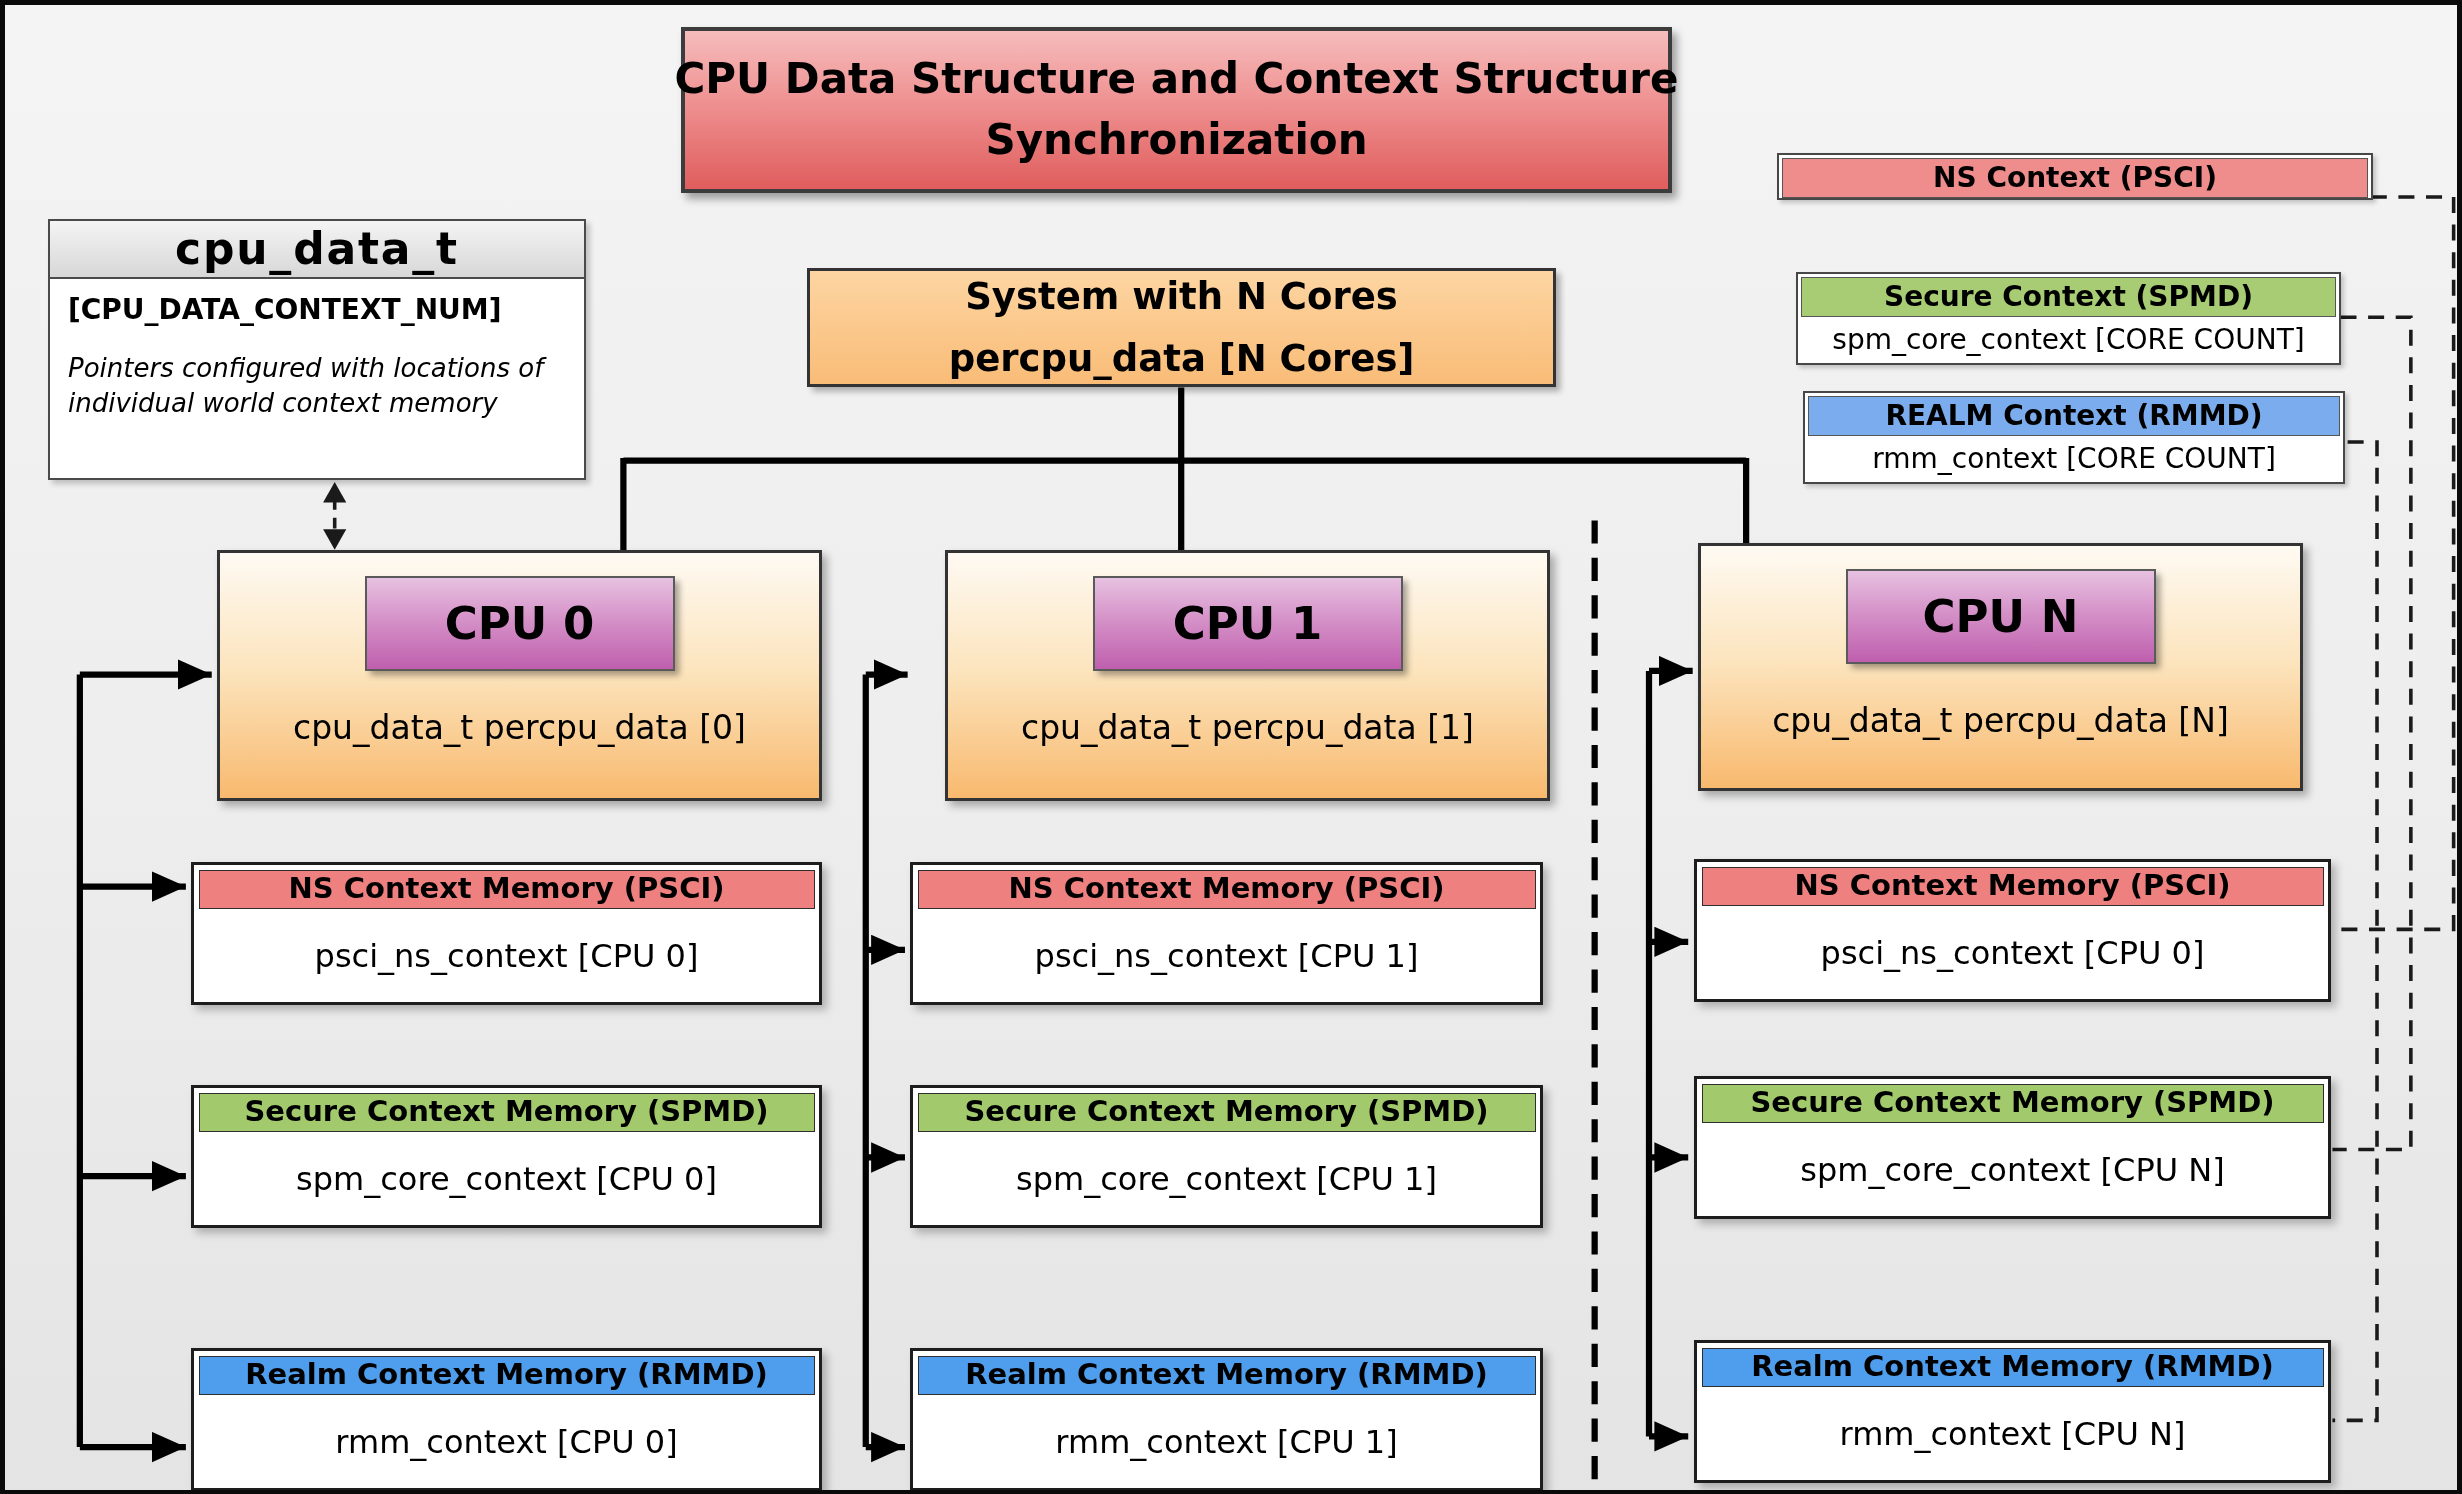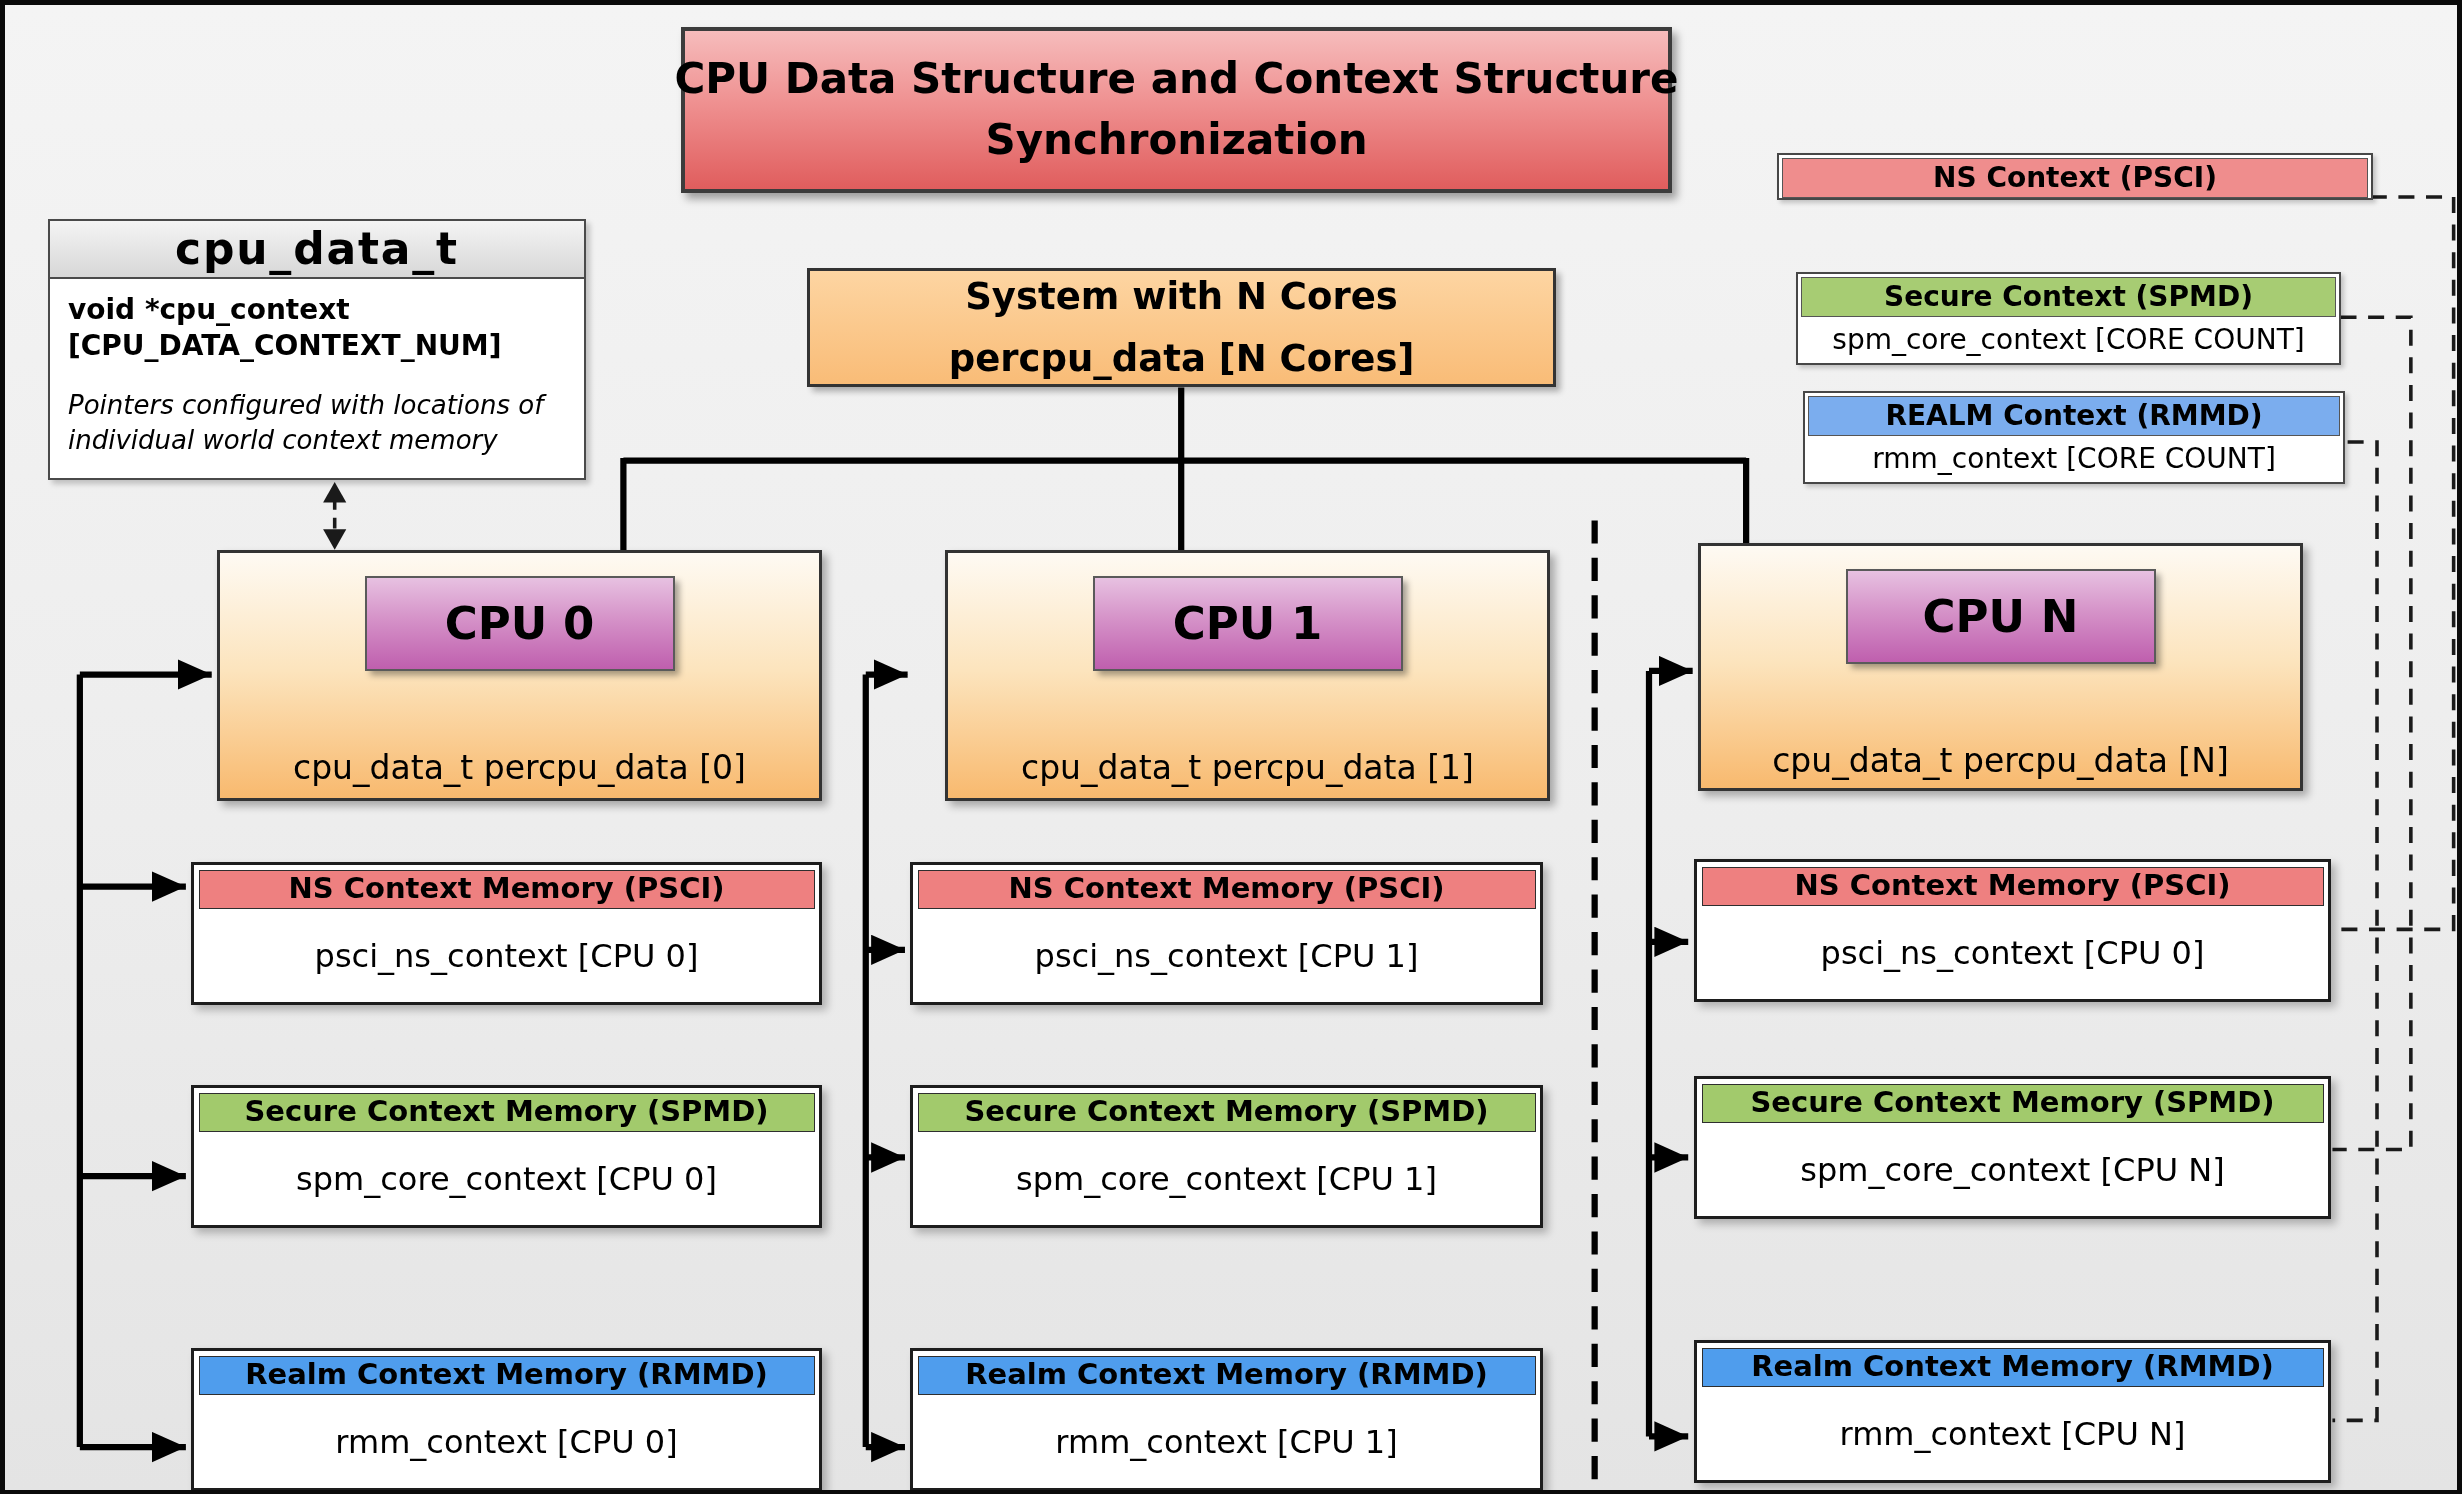--- a/index.html
+++ b/index.html
@@ -70,21 +70,21 @@
   .legend-header.ns{background:#ef8d8d;}
   .legend-header.secure{background:#a7cc73;}
   .legend-header.realm{background:#7badee;}
   .legend-body{font-size:28px;text-align:center;padding:6.2px 0 7.1px 0;}
 
   
   .cpu-box{
     border:3.6px solid #333;
     background:linear-gradient(180deg,#fefaf3 0%,#fce4bd 48%,#f8b96e 100%);
     box-shadow:5.3px 5.3px 8px rgba(0,0,0,.3);
-    display:flex;flex-direction:column;align-items:center;gap:40px;
+    display:flex;flex-direction:column;align-items:center;
   }
   .cpu0-box{left:212px;top:545px;width:605px;height:251px;}
   .cpu1-box{left:940px;top:545px;width:605px;height:251px;}
   .cpun-box{left:1693px;top:538px;width:605px;height:248px;}
   .cpu-label{
     margin-top:23px;width:306px;height:91px;
     background:linear-gradient(180deg,#e7c1e1 0%,#d592c8 45%,#bf5fae 100%);
     border:2.7px solid #5a5a5a;
     box-shadow:4.5px 4.5px 6.2px rgba(0,0,0,.35);
     display:flex;align-items:center;justify-content:center;
@@ -176,21 +176,20 @@
 
   <div class="abs node title-box">
     <span>CPU Data Structure and Context Structure</span>
     <span>Synchronization</span>
   </div>
 
   <div class="abs node struct-box">
     <div class="struct-header">cpu_data_t</div>
     <div class="struct-body">
       <div class="struct-decl">
-        <div>void  *cpu_context</div>
         <div>[CPU_DATA_CONTEXT_NUM]</div>
       </div>
       <div class="struct-note">Pointers configured with locations of individual world context memory</div>
     </div>
   </div>
 
   <div class="abs node system-box">
     <span>System with N Cores</span>
     <span>percpu_data [N Cores]</span>
   </div>

